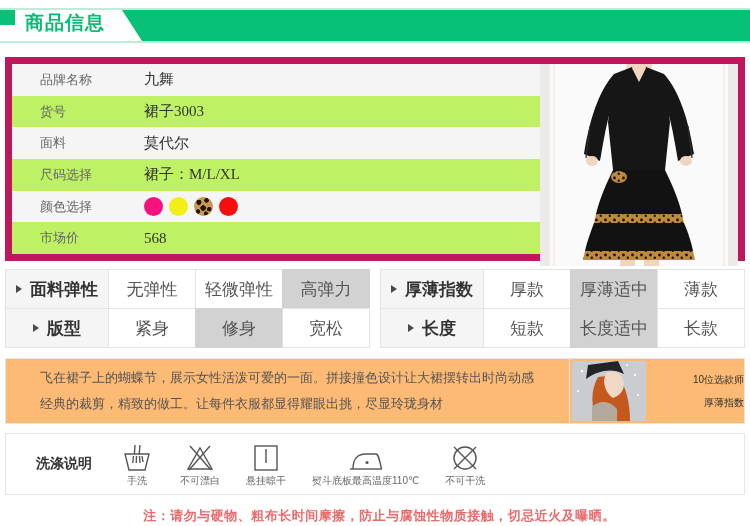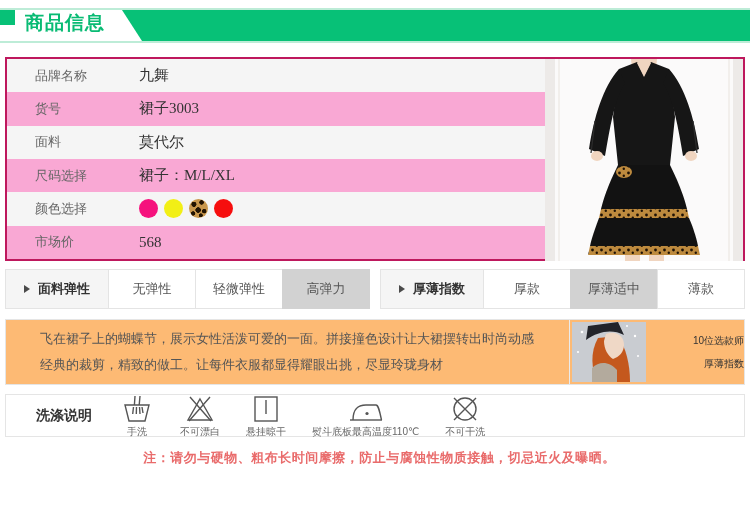--- a/index.html
+++ b/index.html
@@ -11,21 +11,21 @@
   .top-bar { position:relative; height:35px; margin-top:8px;
              border-top:2px solid #bdecd7; border-bottom:2px solid #bdecd7; background:#fff; }
   .bar-green { position:absolute; left:122px; top:0; right:0; bottom:0; background:#07c177;
                -webkit-clip-path:polygon(0 0,100% 0,100% 100%,20px 100%);
                clip-path:polygon(0 0,100% 0,100% 100%,20px 100%); }
   .bar-left { position:relative; z-index:2; height:100%; display:flex; align-items:flex-start; }
   .title-sq { width:15px; height:15px; background:#07c177; margin-right:10px; }
   .bar-title { color:#09bb74; font-size:19px; font-weight:bold; letter-spacing:1px; }
 
   
-  .info-box { margin:14px 5px 0; border:2px solid #be185d; display:flex; height:204px; background:#f9a8d4; }
+  .info-box { margin:14px 5px 0; border:7px solid #be185d; display:flex; height:204px; background:#bef264; }
   .info-table { flex:1; display:flex; flex-direction:column; }
   .irow { flex:1; display:flex; align-items:center; }
   .irow.alt { background:#f5f5f5; }
   .ilabel { width:132px; padding-left:28px; color:#666; font-size:13px; }
   .ivalue { font-size:15px; color:#333; font-family:"Liberation Serif","DejaVu Serif",serif; display:flex; align-items:center; }
   .dot { display:inline-block; width:19px; height:19px; border-radius:50%; margin-right:6px; }
   .dot-leopard { background:
       radial-gradient(circle at 26% 28%, #221302 2.3px, transparent 2.8px),
       radial-gradient(circle at 66% 18%, #221302 2px, transparent 2.5px),
       radial-gradient(circle at 48% 58%, #221302 2.5px, transparent 3px),
@@ -36,36 +36,36 @@
   .photo { width:198px; position:relative; background:#fbfafa; }
   .photo svg { display:block; }
 
   
   .attr-section { margin:8px 5px 0; }
   .attr-row { display:flex; }
   .attr-row + .attr-row { margin-top:-1px; }
   .attr-group { flex:1; display:flex; }
   .attr-group + .attr-group { margin-left:10px; }
   .acell { height:40px; border:1px solid #e4e4e4; background:#fff; display:flex; align-items:center;
-           justify-content:center; font-size:13px; color:#555; flex:1; margin-left:-1px; cursor:pointer;text-align:center; }
+           justify-content:center; font-size:17px; color:#555; flex:1; margin-left:-1px; cursor:pointer;text-align:center; }
   .acell.head { flex:0 0 104px; background:#f5f5f5; font-weight:bold; color:#333; margin-left:0; cursor:default; }
   .acell.sel { background:#d2d2d2; border-color:#d2d2d2; }
   .tri { width:0; height:0; border-left:6px solid #4a4a4a; border-top:4px solid transparent;
          border-bottom:4px solid transparent; margin-right:8px; }
 
   
   .desc-box { margin:10px 5px 0; border:1px solid #e5e5e5; height:66px; display:flex; align-items:stretch; background:#fdba74; }
   .desc-text { flex:1; padding-left:34px; font-size:13px; color:#555; display:flex; flex-direction:column;
                justify-content:center; line-height:26px; }
   .desc-right { display:flex; align-items:center; border-left:1px solid #eaeaea; }
   .thumb { width:74px; height:60px; margin:2px 0 2px 2px; }
   .recommend { width:98px; text-align:right; font-size:10px; color:#333; line-height:23px; }
 
   
-  .wash-box { margin:9px 5px 0; border:1px solid #e5e5e5; height:43px; display:flex; align-items:center;
+  .wash-box { margin:9px 5px 0; border:1px solid #e5e5e5; height:62px; display:flex; align-items:center;
               padding-left:30px; background:#fff; }
   .wash-label { font-weight:bold; font-size:14px; color:#333; margin-right:28px; }
   .wash-item { display:flex; flex-direction:column; align-items:center; margin-right:26px; }
   .wash-item .wicon { height:32px; display:flex; align-items:flex-end; }
   .wash-item .wcap { font-size:10px; color:#666; margin-top:1px; white-space:nowrap; }
   .wicon svg { stroke:#555; fill:none; stroke-width:1.4; }
 
   
   .note { margin:12px 5px 0; padding-left:9px; color:#e96b6b; font-size:13px; font-weight:bold; letter-spacing:0.5px;text-align:center; }
 </style>
@@ -162,20 +162,40 @@
       <div class="attr-group">
         <div class="acell head">
           <span class="tri"></span>
           <span>厚薄指数</span>
         </div>
         <div class="acell">厚款</div>
         <div class="acell sel">厚薄适中</div>
         <div class="acell">薄款</div>
       </div>
     </div>
+    <div class="attr-row">
+      <div class="attr-group">
+        <div class="acell head">
+          <span class="tri"></span>
+          <span>版型</span>
+        </div>
+        <div class="acell">紧身</div>
+        <div class="acell sel">修身</div>
+        <div class="acell">宽松</div>
+      </div>
+      <div class="attr-group">
+        <div class="acell head">
+          <span class="tri"></span>
+          <span>长度</span>
+        </div>
+        <div class="acell">短款</div>
+        <div class="acell sel">长度适中</div>
+        <div class="acell">长款</div>
+      </div>
+    </div>
   </div>
 
   <div class="desc-box">
     <div class="desc-text">
       <div>飞在裙子上的蝴蝶节，展示女性活泼可爱的一面。拼接撞色设计让大裙摆转出时尚动感</div>
       <div>经典的裁剪，精致的做工。让每件衣服都显得耀眼出挑，尽显玲珑身材</div>
     </div>
     <div class="desc-right">
       <svg class="thumb" viewBox="0 0 74 60">
         <rect width="74" height="60" fill="#c9ccd1"></rect>

